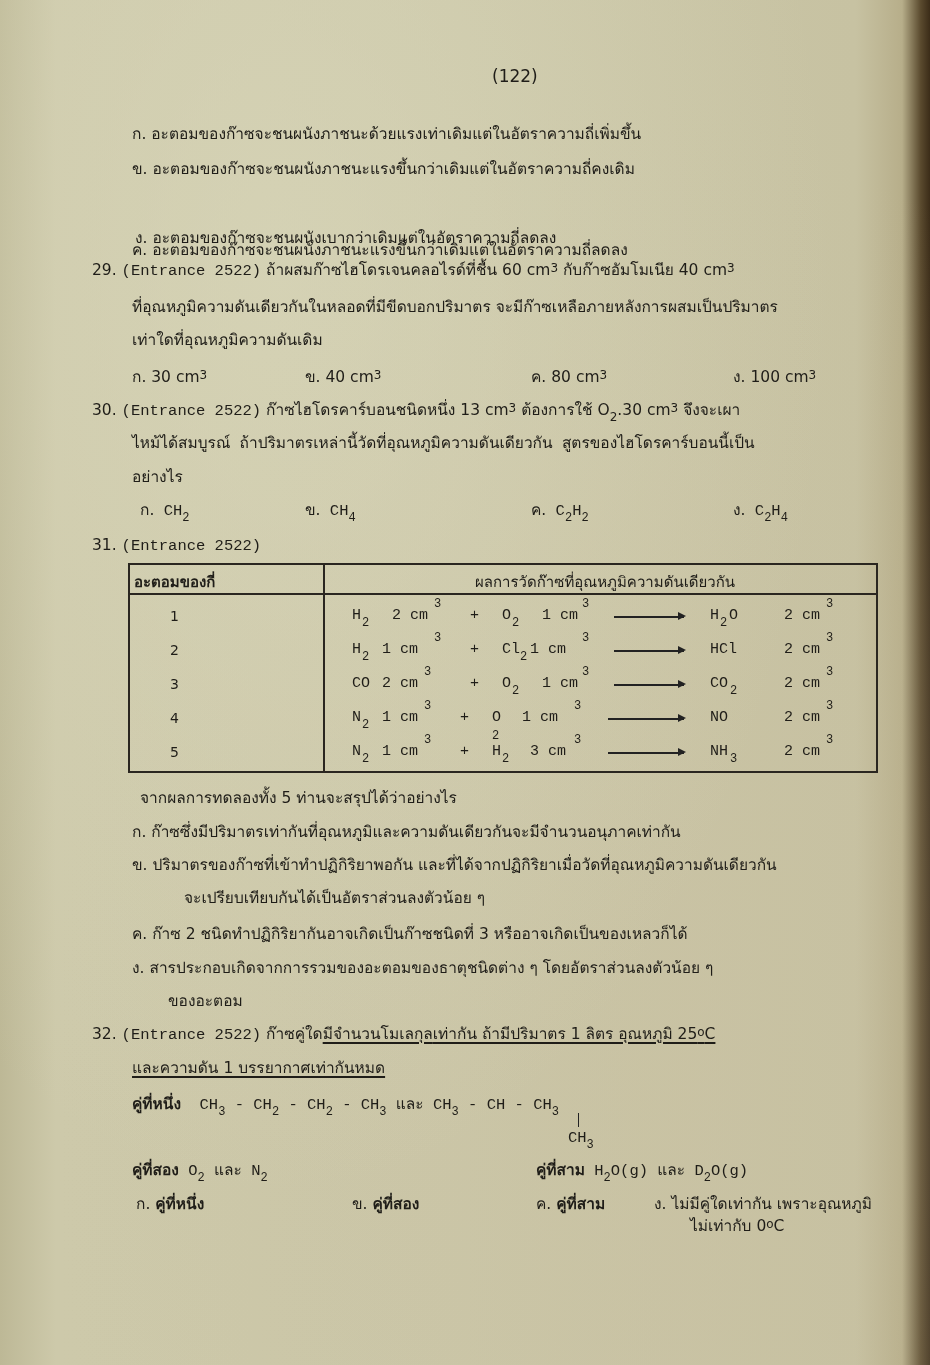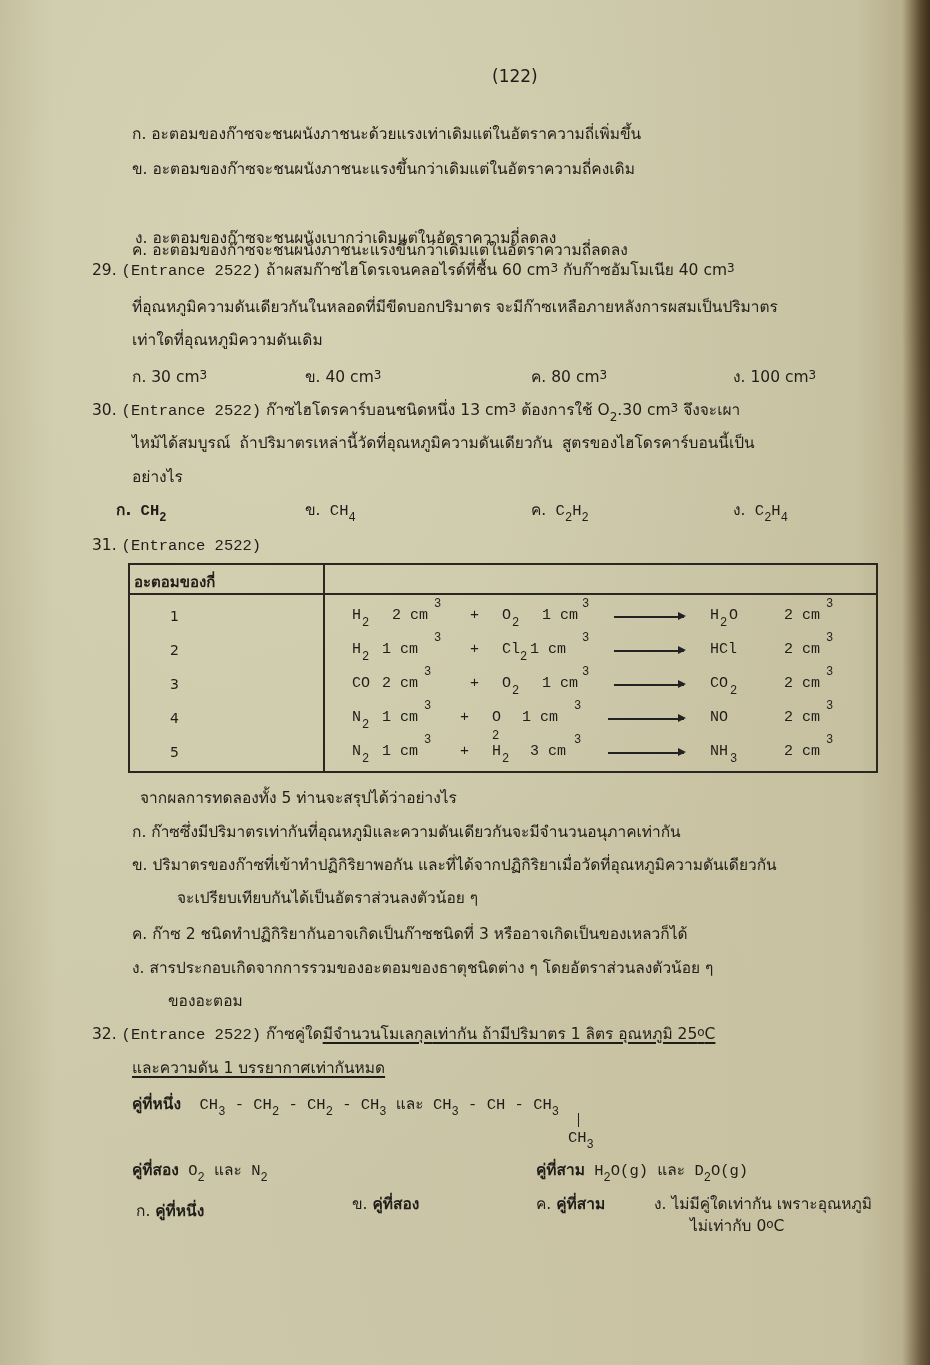--- a/index.html
+++ b/index.html
@@ -92,21 +92,21 @@
 <div class="line" style="left:92px;top:400px;">
   <span class="qnum">30.</span>
   <span class="mono">(Entrance 2522)</span>
   <span>ก๊าซไฮโดรคาร์บอนชนิดหนึ่ง 13 cm</span><sup class="s">3</sup>
   <span>ต้องการใช้ O</span><sub class="s">2</sub><span>.30 cm</span><sup class="s">3</sup>
   <span>จึงจะเผา</span>
 </div>
 <div class="line" style="left:132px;top:434px;font-family:Liberation Mono, monospace;">ไหม้ได้สมบูรณ์ ถ้าปริมาตรเหล่านี้วัดที่อุณหภูมิความดันเดียวกัน สูตรของไฮโดรคาร์บอนนี้เป็น</div>
 <div class="line" style="left:132px;top:467px;">อย่างไร</div>
 
-<div class="opt serifmono" style="left:116px;top:500px;font-weight:bold;">
+<div class="opt serifmono" style="left:140px;top:500px;">
   <span style="font-family:'DejaVu Sans',sans-serif">ก.</span>
   <span>CH</span><sub class="s">2</sub>
 </div>
 <div class="opt serifmono" style="left:305px;top:500px;">
   <span style="font-family:'DejaVu Sans',sans-serif">ข.</span>
   <span>CH</span><sub class="s">4</sub>
 </div>
 <div class="opt serifmono" style="left:531px;top:500px;">
   <span style="font-family:'DejaVu Sans',sans-serif">ค.</span>
   <span>C</span><sub class="s">2</sub><span>H</span><sub class="s">2</sub>
@@ -118,20 +118,21 @@
 
 <div class="line" style="left:92px;top:535px;">
   <span class="qnum">31.</span>
   <span class="mono">(Entrance 2522)</span>
 </div>
 
 <div class="table">
   <div class="vline"></div>
   <div class="hline"></div>
   <div class="th1">อะตอมของกี่</div>
+  <div class="th2">ผลการวัดก๊าซที่อุณหภูมิความดันเดียวกัน</div>
 
   <div class="rownum" style="top:43px;">1</div>
   <div class="eq" style="top:42px;">
     <span style="left:0">H</span>
     <span style="left:10px;top:9px;font-size:12px">2</span>
     <span style="left:40px">2 cm</span>
     <span style="left:82px;top:-10px;font-size:12px">3</span>
     <span style="left:118px">+</span>
     <span style="left:150px">O</span>
     <span style="left:160px;top:9px;font-size:12px">2</span>
@@ -217,21 +218,21 @@
 
 <div class="line" style="left:140px;top:788px;">จากผลการทดลองทั้ง 5 ท่านจะสรุปได้ว่าอย่างไร</div>
 <div class="line" style="left:132px;top:822px;">
   <span>ก.</span>
   <span>ก๊าซซึ่งมีปริมาตรเท่ากันที่อุณหภูมิและความดันเดียวกันจะมีจำนวนอนุภาคเท่ากัน</span>
 </div>
 <div class="line" style="left:132px;top:855px;">
   <span>ข.</span>
   <span>ปริมาตรของก๊าซที่เข้าทำปฏิกิริยาพอกัน และที่ได้จากปฏิกิริยาเมื่อวัดที่อุณหภูมิความดันเดียวกัน</span>
 </div>
-<div class="line" style="left:177px;top:888px;">จะเปรียบเทียบกันได้เป็นอัตราส่วนลงตัวน้อย ๆ</div>
+<div class="line" style="left:184px;top:888px;">จะเปรียบเทียบกันได้เป็นอัตราส่วนลงตัวน้อย ๆ</div>
 <div class="line" style="left:132px;top:924px;">
   <span>ค.</span>
   <span>ก๊าซ 2 ชนิดทำปฏิกิริยากันอาจเกิดเป็นก๊าซชนิดที่ 3 หรืออาจเกิดเป็นของเหลวก็ได้</span>
 </div>
 <div class="line" style="left:132px;top:958px;">
   <span>ง.</span>
   <span>สารประกอบเกิดจากการรวมของอะตอมของธาตุชนิดต่าง ๆ โดยอัตราส่วนลงตัวน้อย ๆ</span>
 </div>
 <div class="line" style="left:168px;top:991px;">ของอะตอม</div>
 
@@ -259,21 +260,21 @@
   <span style="font-family:'DejaVu Sans',sans-serif">และ</span>
   N<sub class="s">2</sub>
 </div>
 <div class="line serifmono" style="left:536px;top:1160px;">
   <span style="font-family:'DejaVu Sans',sans-serif;font-weight:bold">คู่ที่สาม</span>
   H<sub class="s">2</sub><span>O(g)</span>
   <span style="font-family:'DejaVu Sans',sans-serif">และ</span>
   D<sub class="s">2</sub><span>O(g)</span>
 </div>
 
-<div class="opt" style="left:136px;top:1194px;margin-top:7px;">
+<div class="opt" style="left:136px;top:1194px;">
   <span>ก.</span>
   <span style="font-weight:bold">คู่ที่หนึ่ง</span>
 </div>
 <div class="opt" style="left:352px;top:1194px;">
   <span>ข.</span>
   <span style="font-weight:bold">คู่ที่สอง</span>
 </div>
 <div class="opt" style="left:536px;top:1194px;text-align:right;">
   <span>ค.</span>
   <span style="font-weight:bold">คู่ที่สาม</span>

